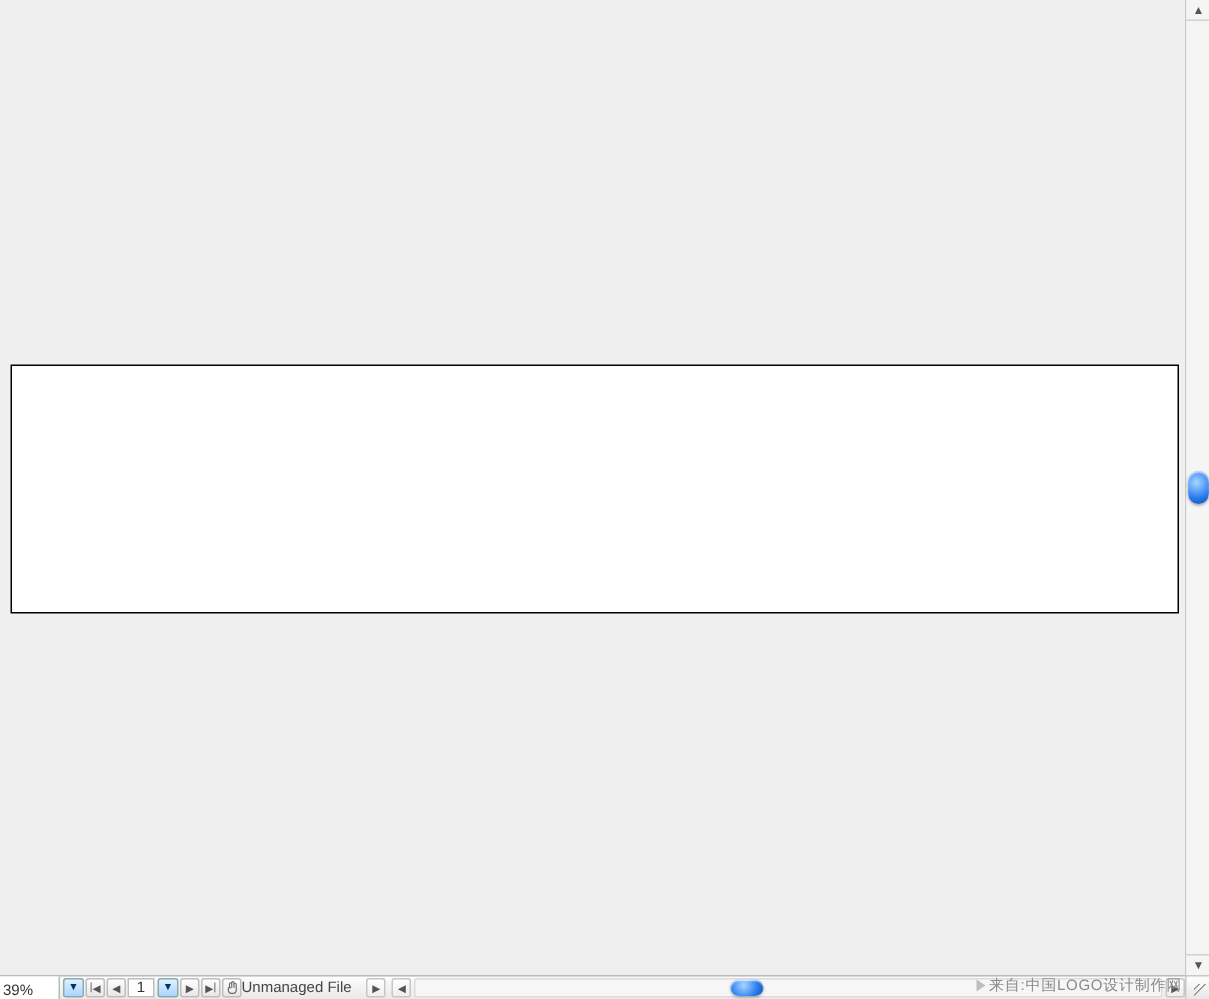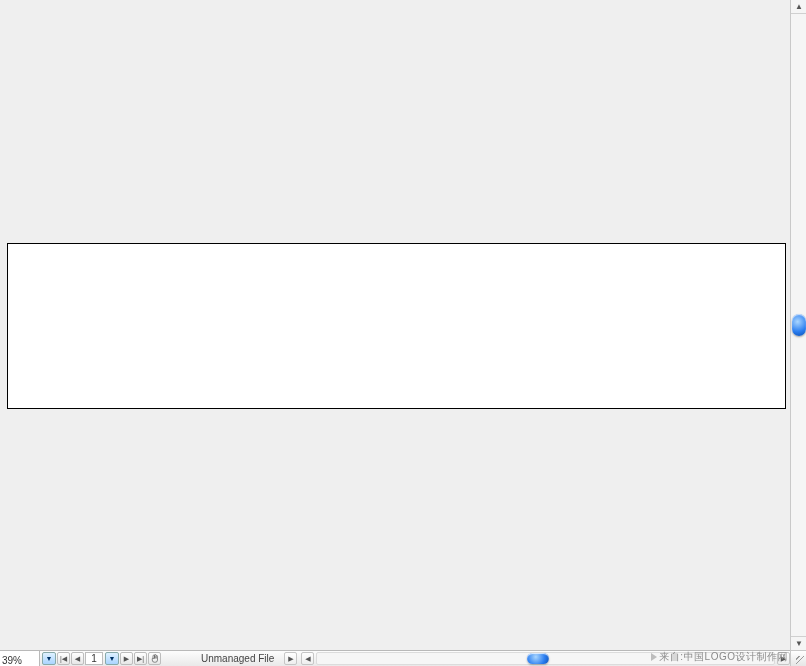--- a/index.html
+++ b/index.html
@@ -137,21 +137,20 @@
       margin-left: 1px;
       border: 1px solid #bdbdbd;
       background:#fff;
       display:flex;
       align-items:center;
       justify-content:center;
       font-size:10px;
     }
     
     .file-label {
-      margin-left: 40px;
       color:#444;
       font-size:10px;
     }
     
     .hscroll-region {
       flex: 1;
       display: flex;
       align-items: center;
       margin-left: 10px;
       height: 100%;

